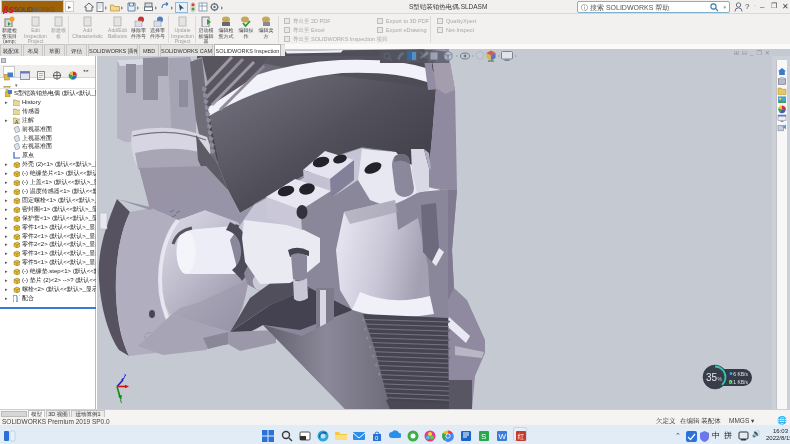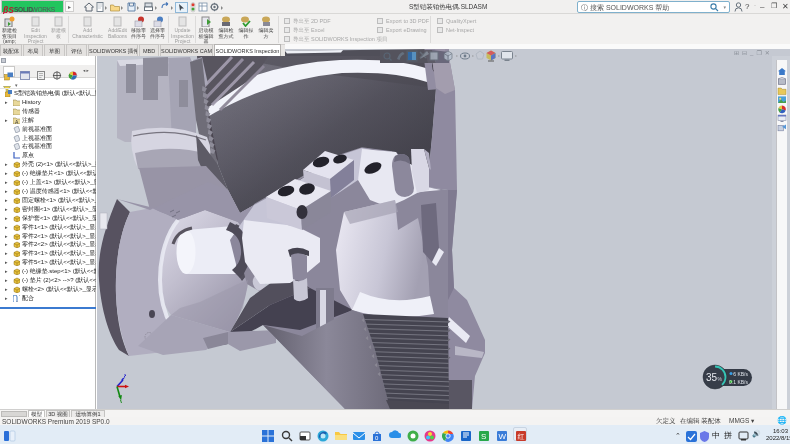--- a/index.html
+++ b/index.html
@@ -1,19 +1,19 @@
 <!DOCTYPE html>
 <html><head><meta charset="utf-8"><style>
 *{margin:0;padding:0;box-sizing:border-box;font-family:"Liberation Sans",sans-serif;}
 html,body{width:790px;height:444px;overflow:hidden;background:#fff;}
 #app{position:relative;width:790px;height:444px;}
 .abs{position:absolute;}
 
 #titlebar{position:absolute;left:0;top:0;width:790px;height:14px;background:#f1f0ef;border-bottom:1px solid #d9d8d6;}
-#logo{position:absolute;left:1px;top:0;width:63px;height:13px;background:#22c55e;border:1px solid #c9c8c6;}
+#logo{position:absolute;left:1px;top:0;width:63px;height:13px;background:#a16207;border:1px solid #c9c8c6;}
 #searchbox{position:absolute;left:577px;top:1px;width:153px;height:12px;background:#fff;border:1px solid #7fb0cc;border-radius:2px;font-size:7px;color:#555;line-height:11px;}
 
 #ribbon{position:absolute;left:0;top:14px;width:790px;height:30px;background:#f2f1f0;}
 .rbtn{position:absolute;top:0;text-align:center;font-size:5px;line-height:5.3px;color:#9c9c9c;}
 .rbtn.en{color:#444;}
 .rsep{position:absolute;top:2px;width:1px;height:27px;background:#dcdbda;}
 .exp{position:absolute;font-size:5.5px;color:#a8a8a8;height:7px;line-height:7px;}
 .expico{position:absolute;width:6px;height:6px;border:1px solid #bdbdbd;background:#e8e8e8;}
 
 #tabsrow{position:absolute;left:0;top:44px;width:790px;height:12px;background:#f2f1f0;}

